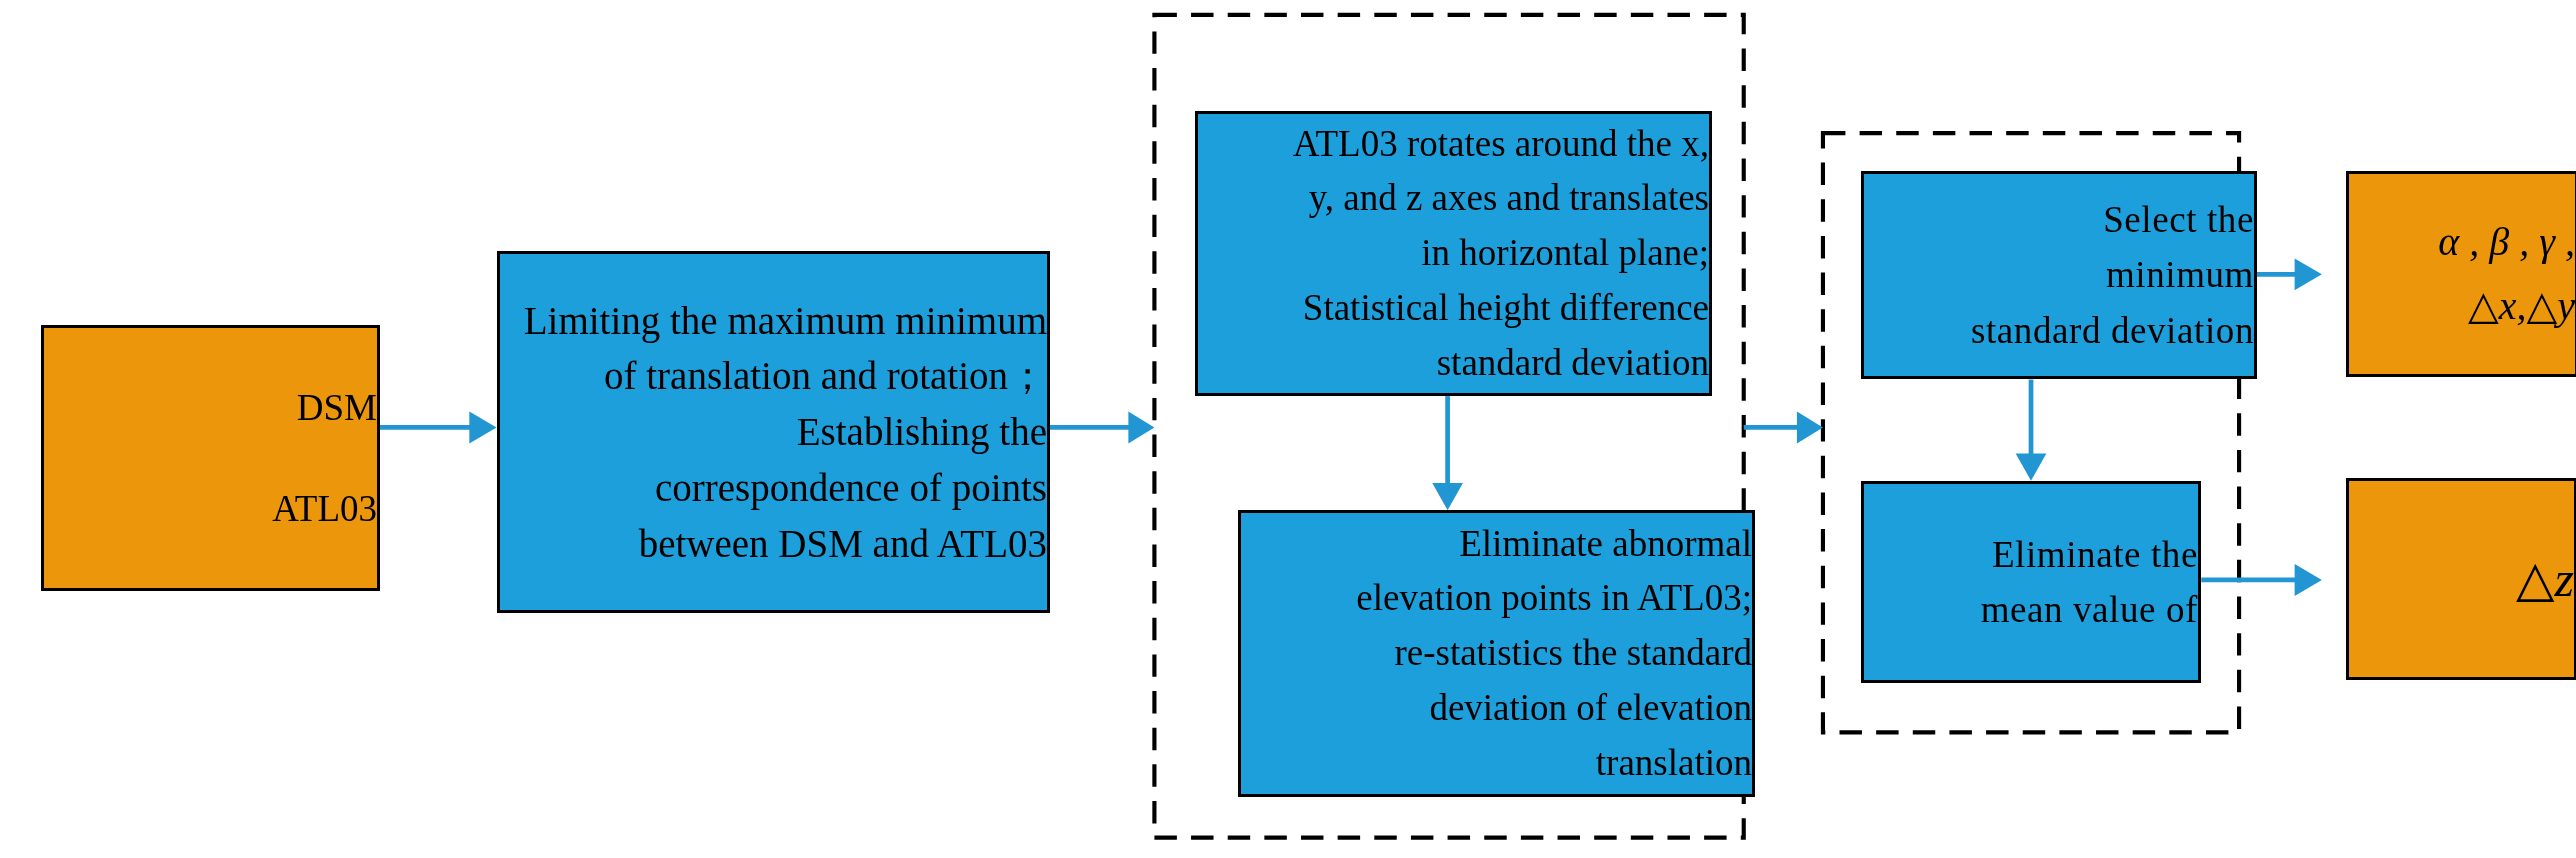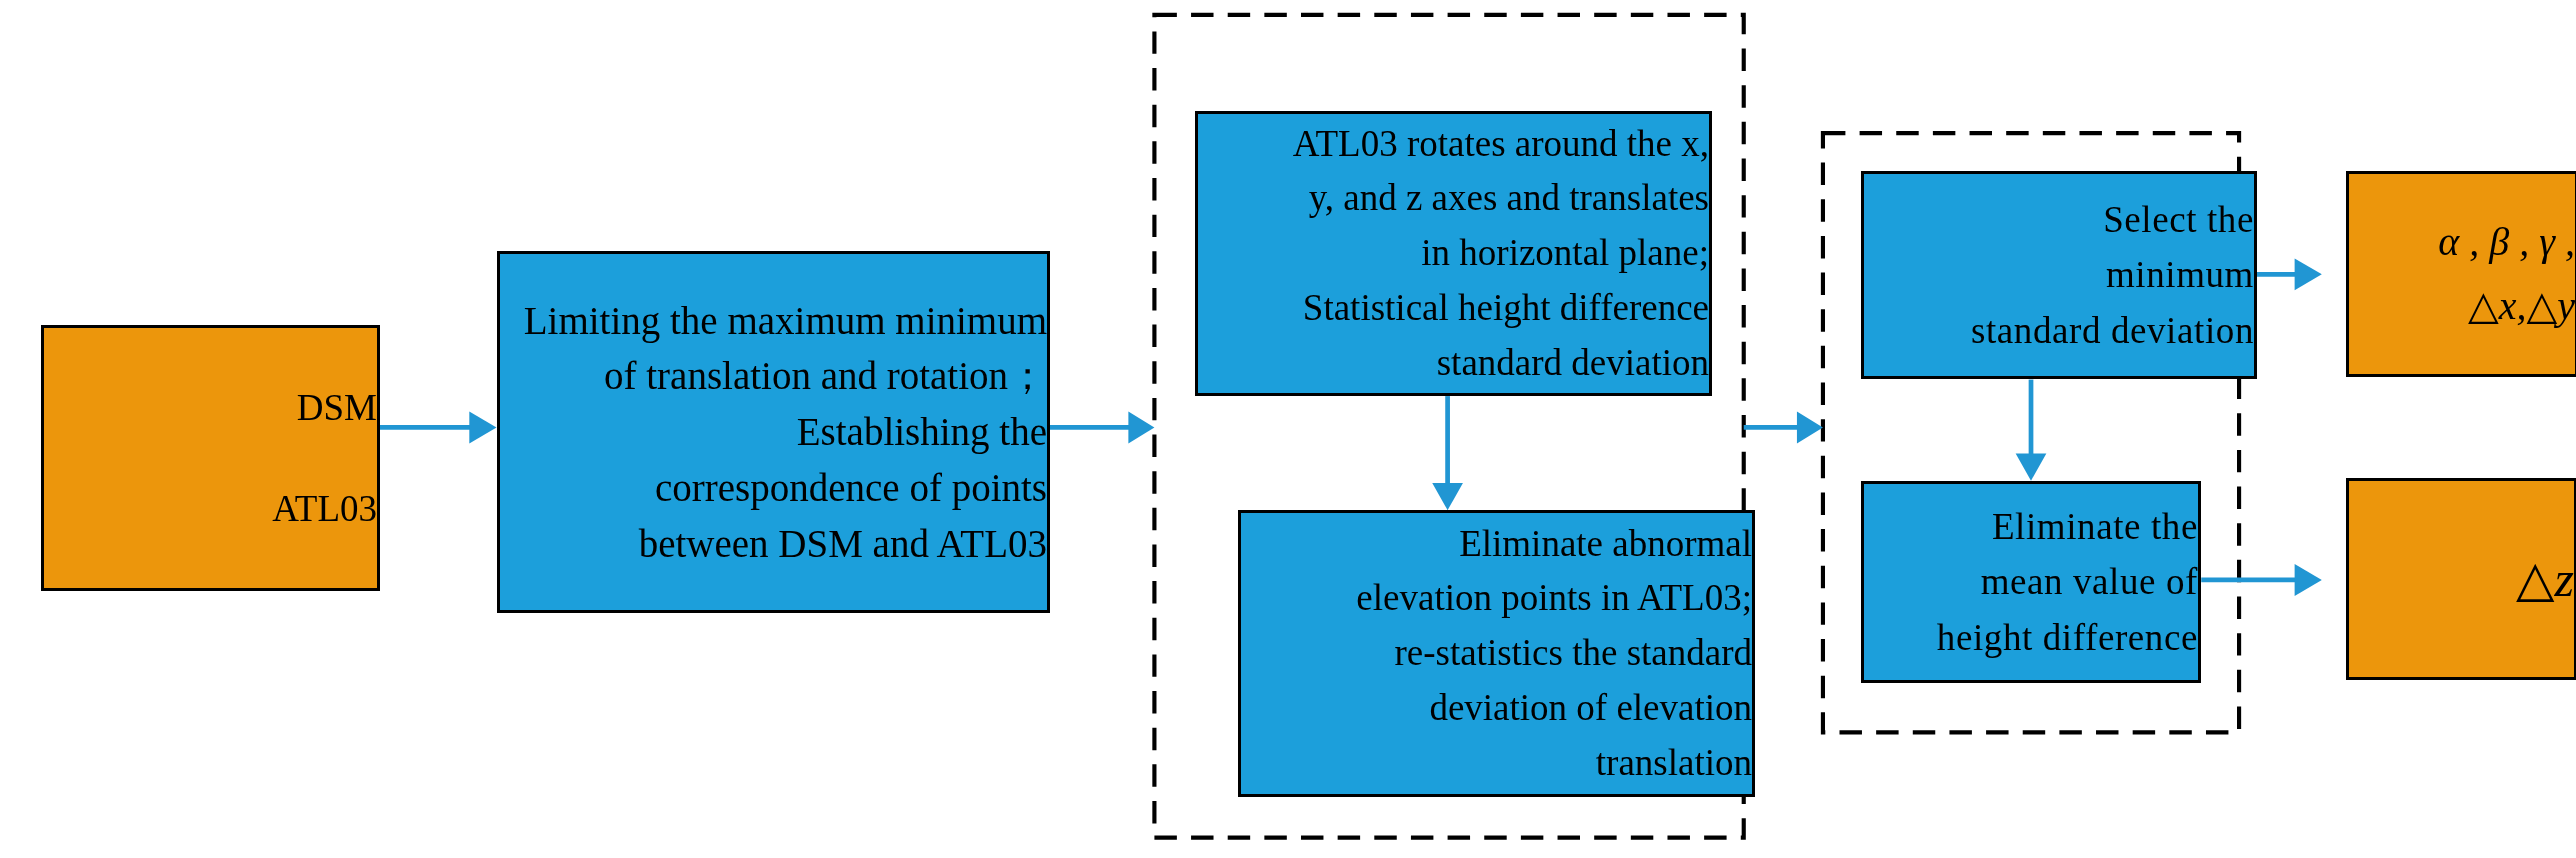--- a/index.html
+++ b/index.html
@@ -112,21 +112,20 @@
 
   <div class="box blue" id="box-stage2-top">
     <div class="line">Select the</div>
     <div class="line">minimum</div>
     <div class="line">standard deviation</div>
   </div>
 
   <div class="box blue" id="box-stage2-bottom">
     <div class="line">Eliminate the</div>
     <div class="line">mean value of</div>
-    <div class="line">height difference</div>
   </div>
 
   <div class="box orange" id="box-output-rotation">
     <div class="line">α , β , γ ,</div>
     <div class="line">△x,△y</div>
   </div>
 
   <div class="box orange" id="box-output-height">
     <div class="line">△z</div>
   </div>

